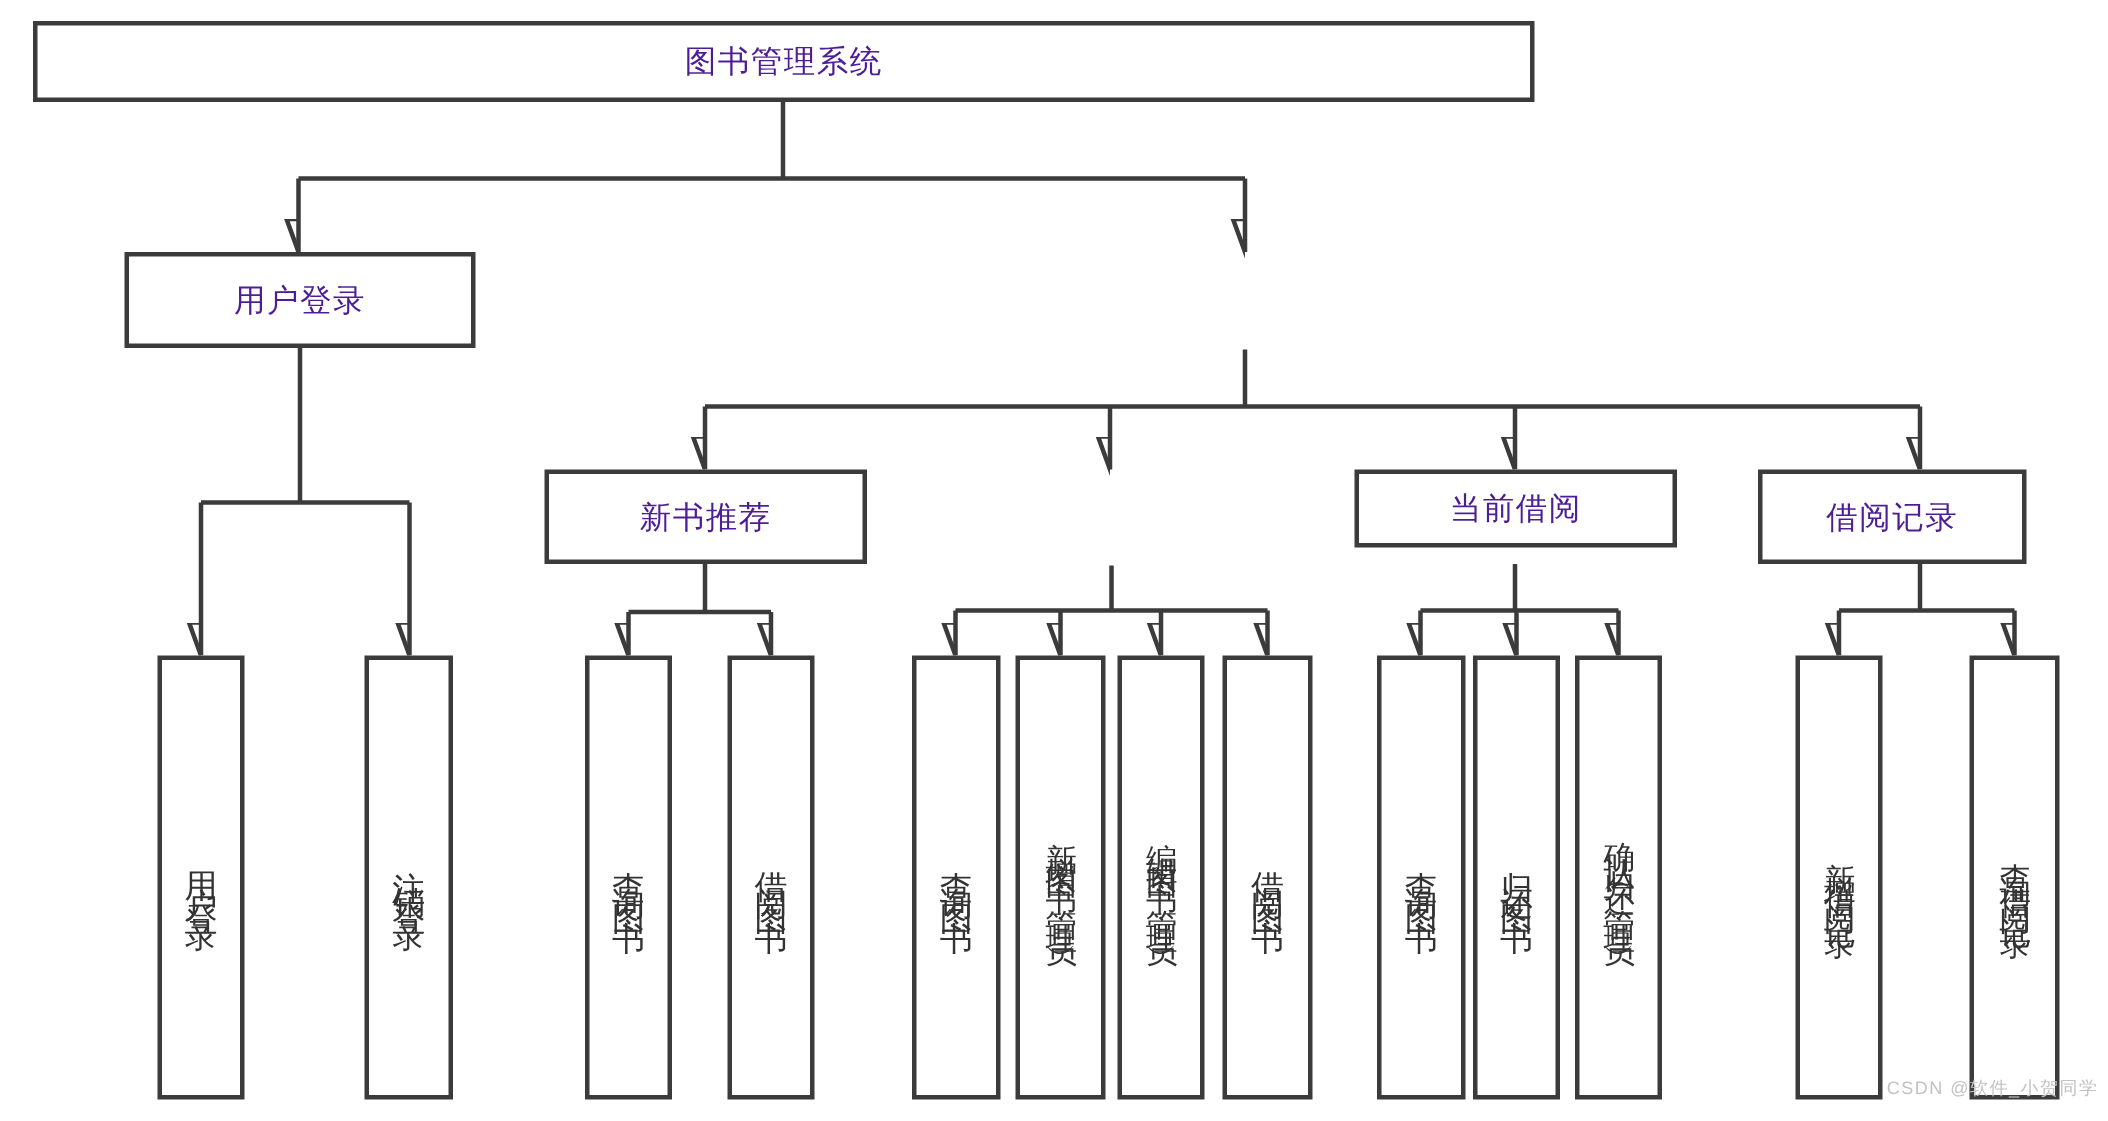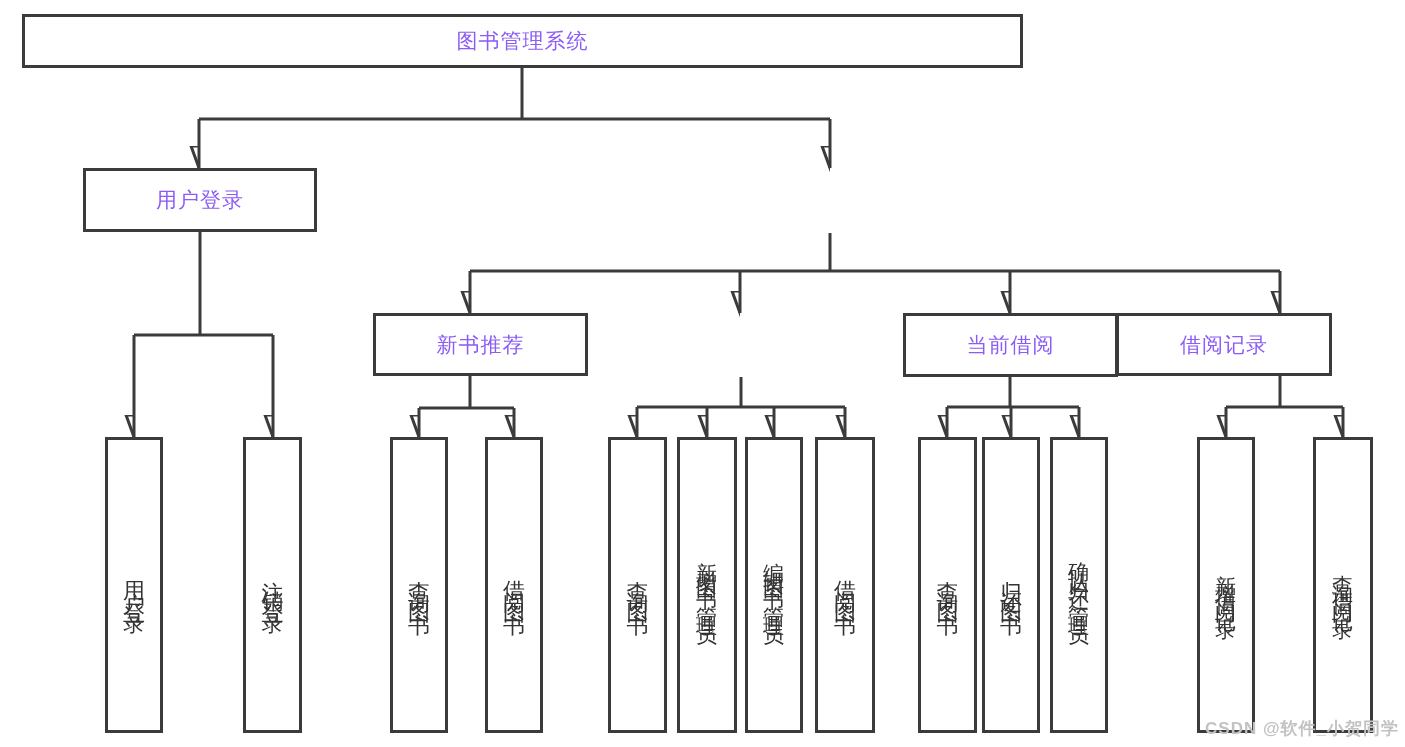--- a/index.html
+++ b/index.html
@@ -30,30 +30,30 @@
   .node {
     position: absolute;
     box-sizing: border-box;
     border: 3px solid #3b3b3b;
     background: #ffffff;
     display: flex;
     align-items: center;
     justify-content: center;
     font-size: 21px;
     letter-spacing: 1px;
-    color: #8b5cf6;
+    color: #4c1d95;
     white-space: nowrap;
   }
   .node.root   { left: 22px;  top: 14px;  width: 1001px; height: 54px; }
   .node.l2a    { left: 83px;  top: 168px; width: 234px;  height: 64px; }
   .node.l2b    { left: 712px; top: 168px; width: 236px;  height: 65px; }
-  .node.l3a    { left: 373px; top: 313px; width: 215px;  height: 63px; }
+  .node.l3a    { left: 363px; top: 313px; width: 215px;  height: 63px; }
   .node.l3b    { left: 633px; top: 313px; width: 216px;  height: 64px; }
-  .node.l3c    { left: 903px; top: 313px; width: 215px;  height: 64px; }
-  .node.l3d    { left: 1116px;top: 313px; width: 216px;  height: 63px; }
+  .node.l3c    { left: 903px; top: 313px; width: 215px;  height: 52px; }
+  .node.l3d    { left: 1172px;top: 313px; width: 179px;  height: 63px; }
   .leaf {
     position: absolute;
     top: 437px;
     height: 296px;
     box-sizing: border-box;
     border: 3px solid #3b3b3b;
     background: #ffffff;
     display: flex;
     align-items: center;
     justify-content: center;
@@ -75,25 +75,24 @@
   .x8  { left: 815px;  width: 60px; }
   .x9  { left: 918px;  width: 59px; }
   .x10 { left: 982px;  width: 58px; }
   .x11 { left: 1050px; width: 58px; }
   .x12 { left: 1197px; width: 58px; }
   .x13 { left: 1313px; width: 60px; }
   .watermark {
     position: absolute;
     right: 6px;
     top: 717px;
-    font-size: 17px;
+    font-size: 12px;
     color: #c2c2c2;
     letter-spacing: 1px;
     font-family: "Liberation Sans", "DejaVu Sans", sans-serif;
-    font-weight: bold;
   }
 </style>
 </head>
 <body>
 
 <div class="canvas">
 
   <svg class="connectors" viewBox="0 0 1405 747" aria-hidden="true">
     <defs>
       <marker id="arrow" markerUnits="userSpaceOnUse" markerWidth="26" markerHeight="18" refX="22" refY="0" orient="auto">

